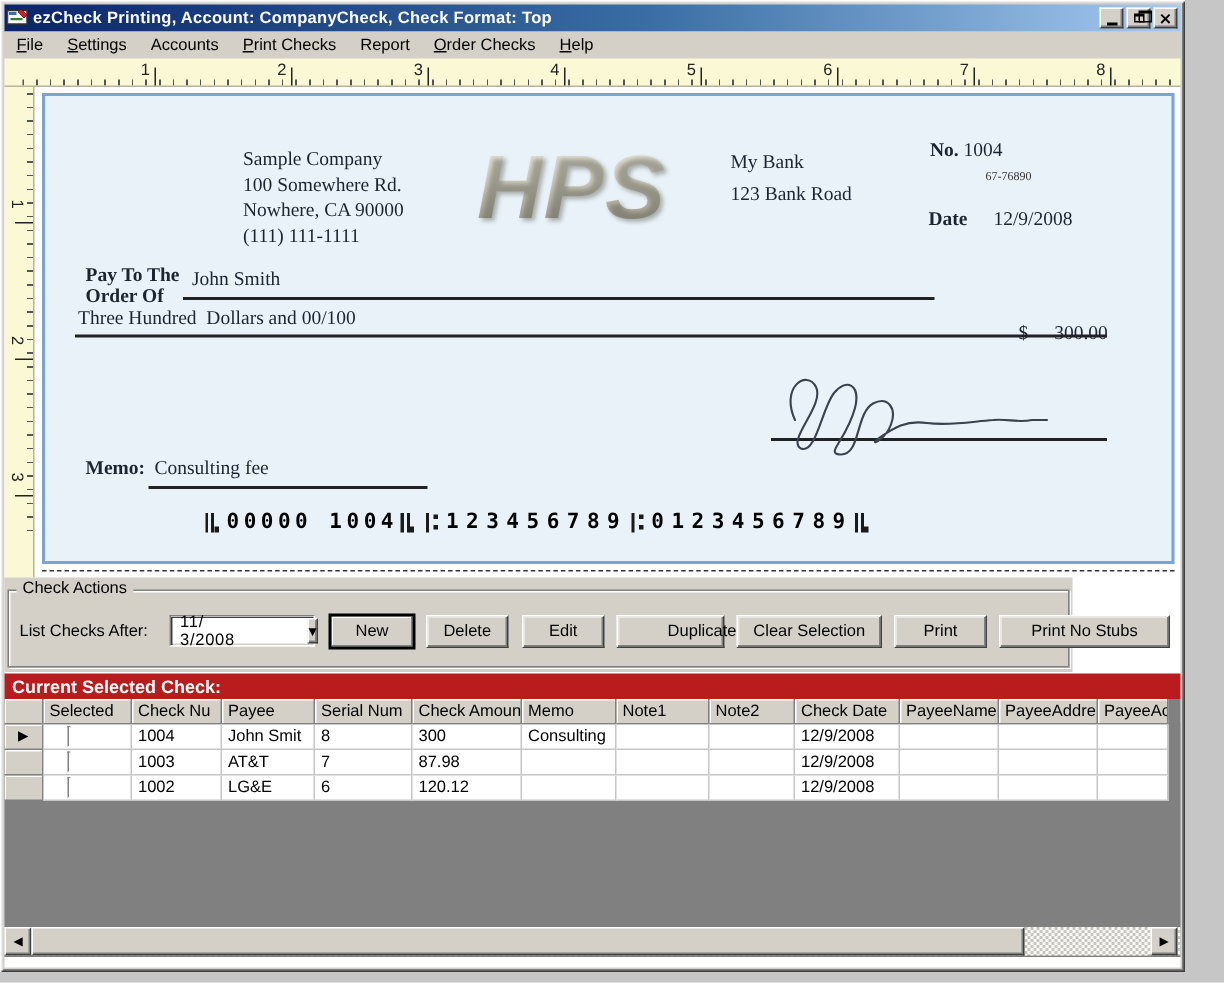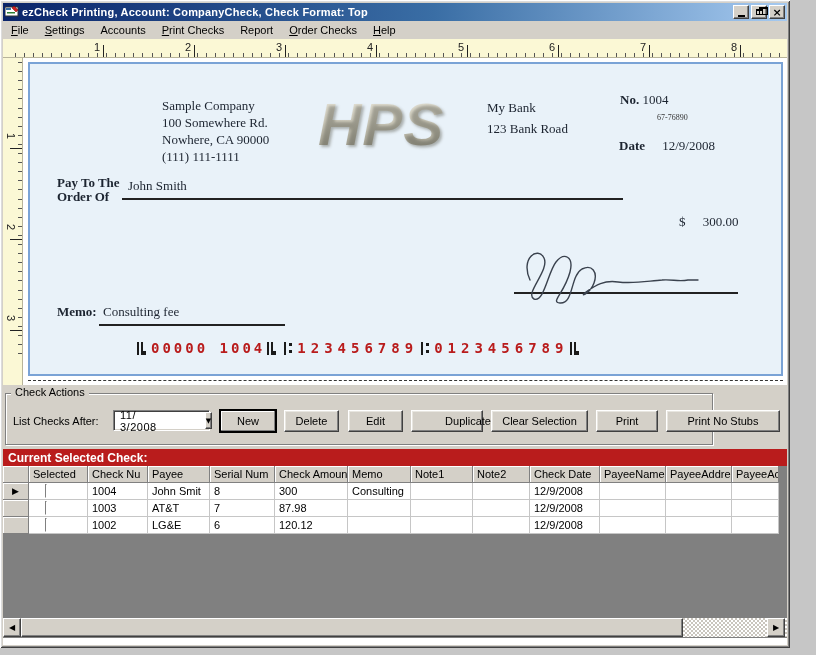--- a/index.html
+++ b/index.html
@@ -37,21 +37,21 @@
   .rnum { position:absolute; top:2px; width:18px; text-align:right; font-size:11px; color:#222; }
   .rtick { position:absolute; bottom:0; width:1px; height:12px; background:#222; }
   .ruler-v { position:absolute; left:3px; top:58px; width:20px; height:327px; background-color:#fbf8d5;
     border-right:1px solid #b8b49a;
     background-image:repeating-linear-gradient(180deg,#555 0 1px,transparent 1px 9.1px);
     background-size:4px 300px; background-repeat:no-repeat; background-position:right 4px; }
   .rvnum { position:absolute; left:2px; width:12px; text-align:center; font-size:11px; color:#222; transform:rotate(90deg); }
   .rvtick { position:absolute; right:0; height:1px; width:12px; background:#222; }
 
   
-  .content { position:absolute; left:3px; top:58px; width:784px; height:327px; background:#fff; }
+  .content { position:absolute; left:3px; top:58px; width:784px; height:424px; background:#fff; }
   .check { position:absolute; left:25px; top:4px; width:755px; height:314px; background:#e9f2f9;
     border:2px solid #7aa3d6; font-family:"Liberation Serif", serif; font-size:13px; color:#1c2430; }
   .dash-line { position:absolute; left:25px; top:322px; width:755px; border-top:1px dashed #333; }
 
   .company { position:absolute; left:132px; top:33px; line-height:17px; }
   .watermark { position:absolute; left:288px; top:26px; font-family:"Liberation Sans", sans-serif;
     font-weight:bold; font-style:italic; font-size:60px; letter-spacing:1px;
     background:linear-gradient(180deg,#efede2 0%,#cfccbd 45%,#8d8b7c 100%);
     -webkit-background-clip:text; background-clip:text; color:transparent;
     text-shadow:2px 2px 3px rgba(90,90,80,0.45); }
@@ -68,21 +68,21 @@
   .amount .d { margin-right:14px; }
   .words-line { position:absolute; left:20px; top:138px; width:688px; border-bottom:2px solid #222; padding:2px 0 3px 2px; white-space:pre; }
 
   .memo-row { position:absolute; left:27px; top:240px; }
   .memo-row b { font-weight:bold; }
   .memo-val { position:absolute; left:69px; top:236px; width:186px; border-bottom:2px solid #222; padding:4px 0 4px 4px; }
   .sig-line { position:absolute; left:484px; top:228px; width:224px; border-bottom:2px solid #222; }
   .signature { position:absolute; left:470px; top:178px; }
 
   .micr { position:absolute; left:105px; top:276px; font-family:"DejaVu Sans Mono", monospace;
-    font-weight:bold; font-size:14px; color:#b91c1c; display:flex; align-items:center; }
+    font-weight:bold; font-size:14px; color:#000000; display:flex; align-items:center; }
   .micr .seg1 { letter-spacing:3px; }
   .micr .seg { letter-spacing:5px; }
   .micr-sym { display:inline-block; width:9px; height:13px; position:relative; margin:0 5px 0 2px; }
   .sym-onus { background:linear-gradient(90deg,#1a1a1a 0 2px,transparent 2px 4px,#1a1a1a 4px 6px,transparent 6px 100%); }
   .sym-onus:after { content:""; position:absolute; right:0; bottom:0; width:3px; height:4px; background:#1a1a1a; }
   .sym-transit { }
   .sym-transit:before { content:""; position:absolute; left:1px; top:0; width:2px; height:13px; background:#1a1a1a; }
   .sym-transit:after { content:""; position:absolute; left:6px; top:1px; width:3px; height:3px; background:#1a1a1a; box-shadow:0 7px 0 #1a1a1a; }
 
   
@@ -225,20 +225,21 @@
 
       <div class="payto">
         <div>Pay To The</div>
         <div>Order Of</div>
       </div>
       <div class="payee-line">John Smith</div>
       <div class="amount">
         <span class="d">$</span>
         <span>300.00</span>
       </div>
+      <div class="words-line">Three Hundred  Dollars and 00/100</div>
 
       <div class="memo-row">
         <b>Memo:</b>
       </div>
       <div class="memo-val">Consulting fee</div>
 
       <div class="sig-line"></div>
       <svg class="signature" width="210" height="62" viewBox="0 0 210 62">
         <path d="M30,38 C20,16 38,4 44,16 C50,28 24,52 34,57 C44,61 48,30 56,20 C64,10 74,14 70,30
                  C64,52 50,60 60,61 C74,62 70,34 82,27 C92,22 98,30 94,41 C90,52 78,56 86,50

